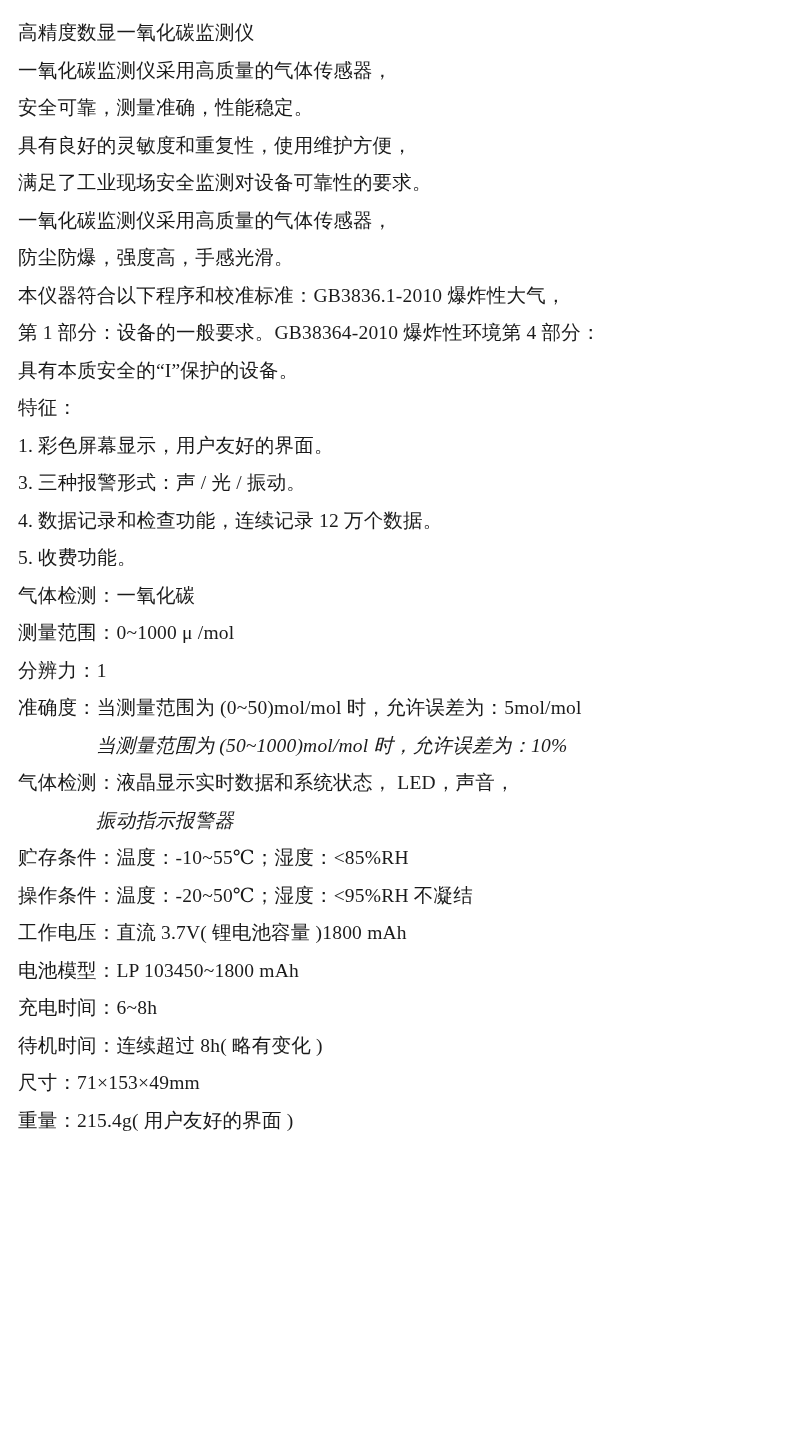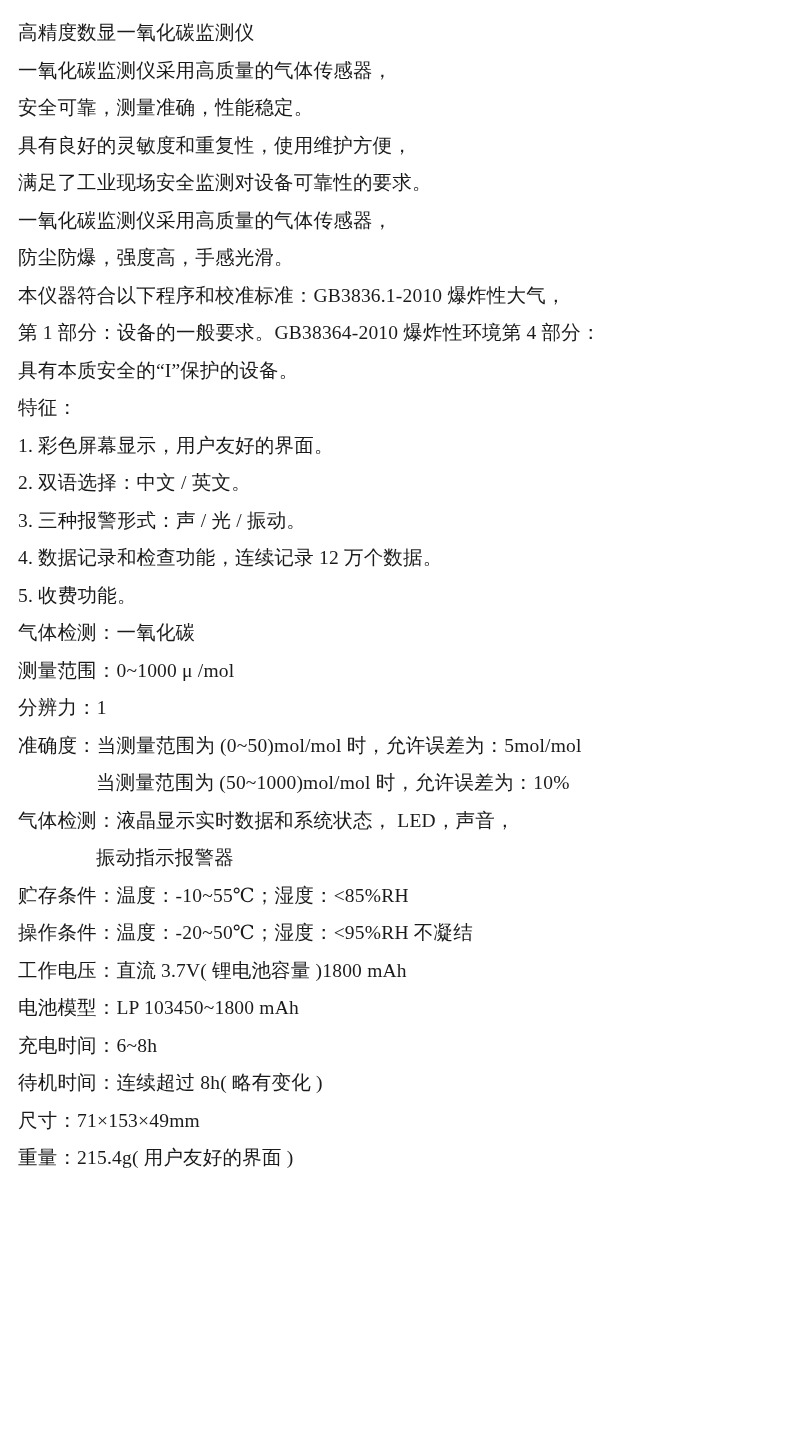--- a/index.html
+++ b/index.html
@@ -21,20 +21,21 @@
     background: #ffffff;
   }
   .line {
     font-size: 19.5px;
     line-height: 37.5px;
     white-space: pre-wrap;
     letter-spacing: 0.2px;
   }
   .indent {
     padding-left: 78px;
+    font-style: italic;
   }
 </style>
 </head>
 <body>
 
 <div class="page">
 
   <div class="line">高精度数显一氧化碳监测仪</div>
 
   <div class="line">一氧化碳监测仪采用高质量的气体传感器，</div>
@@ -43,21 +44,20 @@
   <div class="line">满足了工业现场安全监测对设备可靠性的要求。</div>
   <div class="line">一氧化碳监测仪采用高质量的气体传感器，</div>
   <div class="line">防尘防爆，强度高，手感光滑。</div>
   <div class="line">本仪器符合以下程序和校准标准：GB3836.1-2010 爆炸性大气，</div>
   <div class="line">第 1 部分：设备的一般要求。GB38364-2010 爆炸性环境第 4 部分：</div>
   <div class="line">具有本质安全的“I”保护的设备。</div>
 
   <div class="line">特征：</div>
 
   <div class="line">1. 彩色屏幕显示，用户友好的界面。</div>
-  <div class="line">2. 双语选择：中文 / 英文。</div>
   <div class="line">3. 三种报警形式：声 / 光 / 振动。</div>
   <div class="line">4. 数据记录和检查功能，连续记录 12 万个数据。</div>
   <div class="line">5. 收费功能。</div>
 
   <div class="line">气体检测：一氧化碳</div>
   <div class="line">测量范围：0~1000 μ /mol</div>
   <div class="line">分辨力：1</div>
   <div class="line">准确度：当测量范围为 (0~50)mol/mol 时，允许误差为：5mol/mol</div>
   <div class="line indent">当测量范围为 (50~1000)mol/mol 时，允许误差为：10%</div>
   <div class="line">气体检测：液晶显示实时数据和系统状态， LED，声音，</div>

